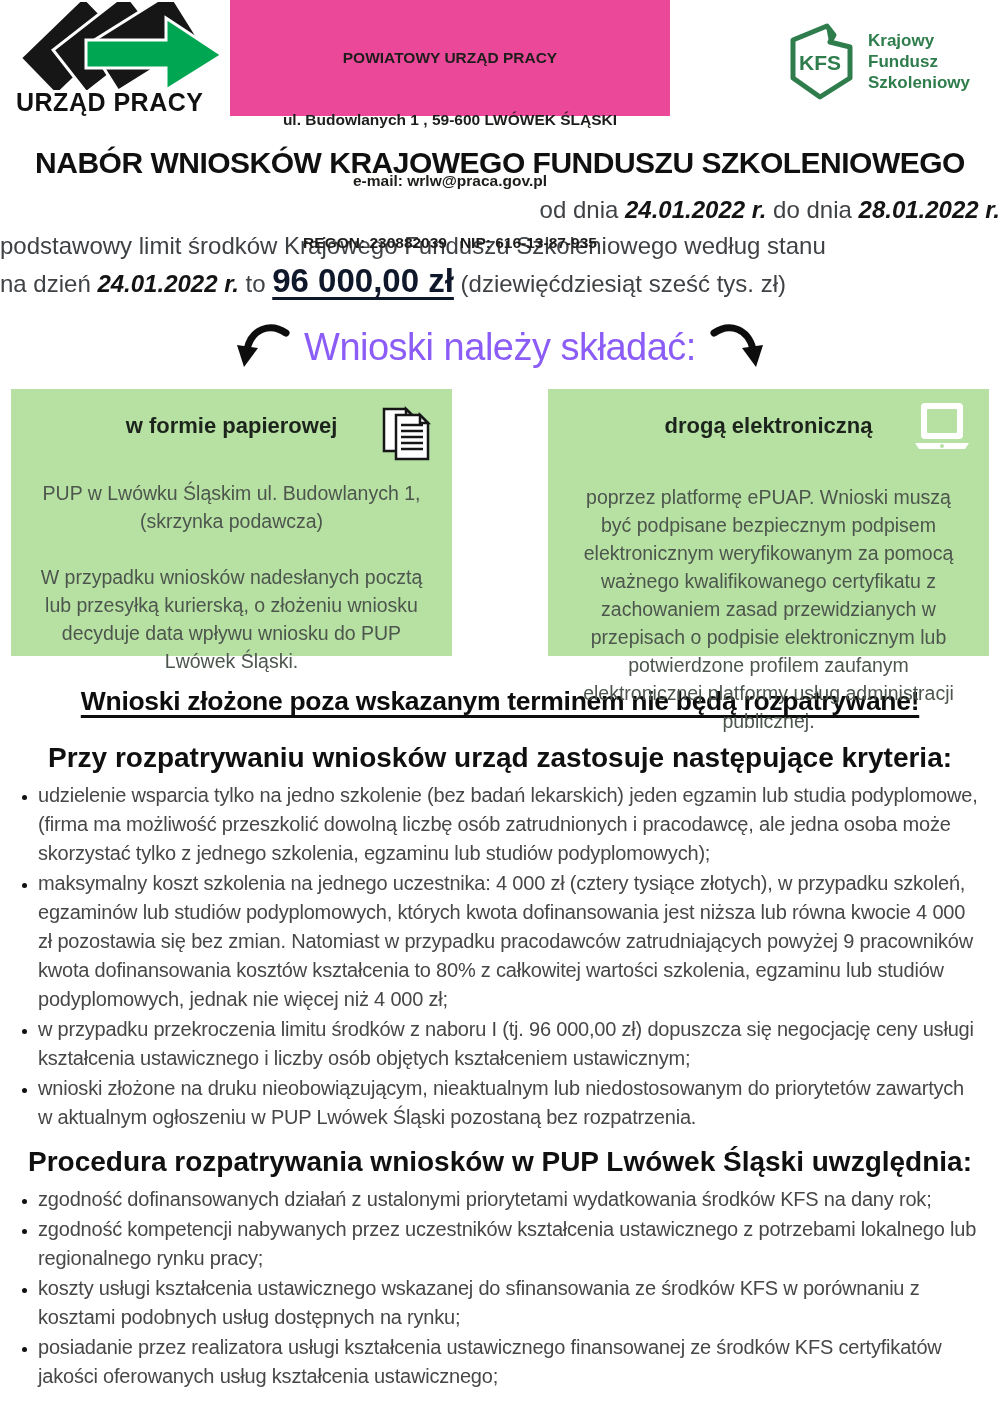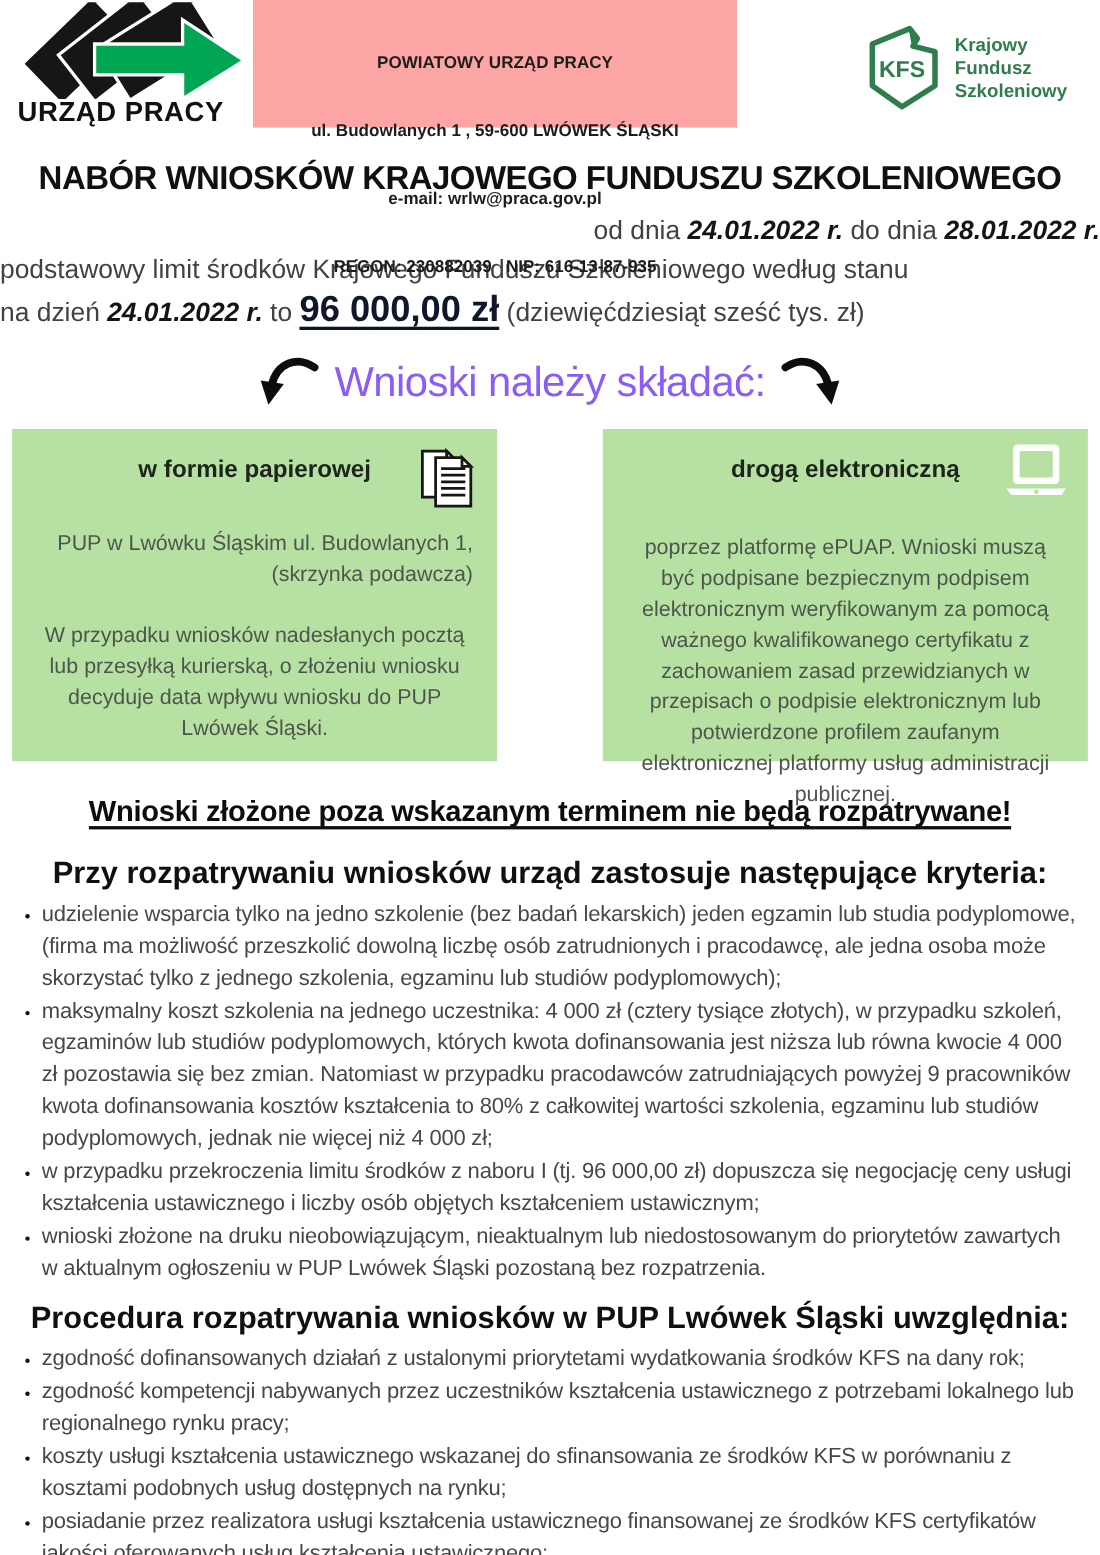--- a/index.html
+++ b/index.html
@@ -15,21 +15,21 @@
   
   .header { position: relative; height: 118px; }
   .pup-logo { position: absolute; left: 8px; top: 2px; width: 218px; }
   .pup-logo svg { display: block; }
   .pup-logo-caption {
     font-size: 25px; font-weight: 800; letter-spacing: 0.5px;
     color: #111; margin-top: -2px; padding-left: 8px;
   }
   .contact-block {
     position: absolute; left: 230px; top: 0; width: 440px; height: 116px;
-    background: #fca5a5;
+    background: #ec4899;
     text-align: center; font-weight: 700; font-size: 15.5px;
     color: #1d1d1b; padding-top: 7px; line-height: 20.5px;
     white-space: pre-wrap;
   }
   .kfs-logo {
     position: absolute; right: 14px; top: 20px; width: 200px;
     display: flex; align-items: center; gap: 10px;
   }
   .kfs-name {
     color: #2f7d4d; font-weight: 700; font-size: 17px; line-height: 21px;
@@ -59,28 +59,28 @@
   }
   .submit-heading { font-size: 38px; font-weight: 400; color: #8b5cf6; letter-spacing: -0.5px; }
   .curve-arrow { display: block; }
 
   
   .boxes {
     margin-top: 16px; padding: 0 11px;
     display: flex; justify-content: space-between;
   }
   .green-box {
-    width: 441px; height: 302px; background: #b7e0a3;
+    width: 441px; height: 267px; background: #b7e0a3;
     position: relative; padding: 18px 22px 12px 22px;
     text-align: center; color: #4d564d;
   }
   .box-title { font-size: 22px; font-weight: 800; color: #1c241c; margin-top: 6px; }
   .green-box .box-icon { position: absolute; top: 10px; right: 14px; }
   .box-text { font-size: 19.5px; line-height: 28px; }
-  .paper-box .p1 { margin-top: 40px; text-align: right; }
+  .paper-box .p1 { margin-top: 40px; }
   .paper-box .p2 { margin-top: 28px; }
   .electronic-box .p1 { margin-top: 44px; }
 
   
   .warning {
     margin-top: 30px; text-align: center;
     font-size: 26.5px; font-weight: 800; color: #0d0d0d; letter-spacing: -0.3px;
     text-decoration: underline; text-decoration-thickness: 2.5px; text-underline-offset: 5px;
   }
 

